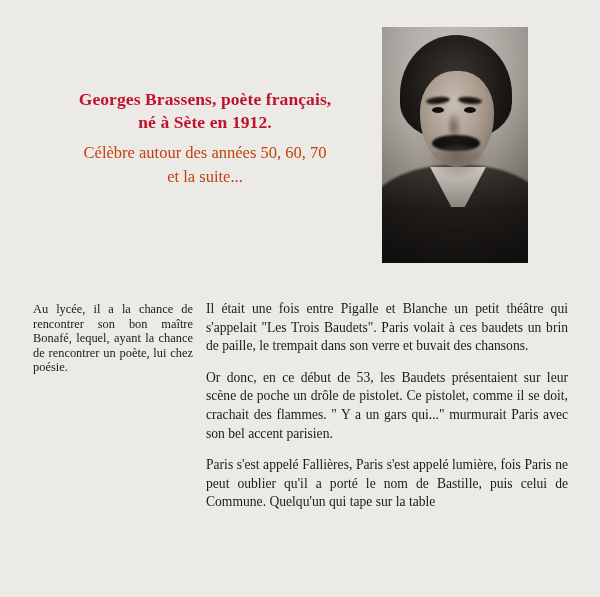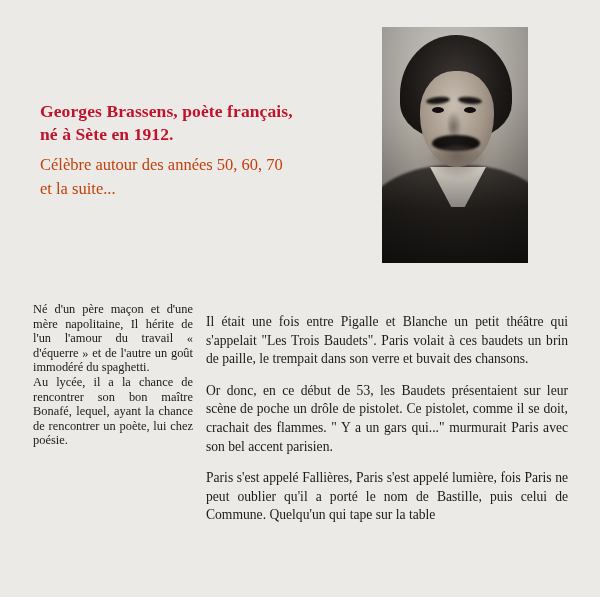--- a/index.html
+++ b/index.html
@@ -137,23 +137,23 @@
   }
   .portrait .vignette {
     position: absolute;
     inset: 0;
     background: radial-gradient(ellipse at 50% 45%, rgba(0,0,0,0) 40%, rgba(0,0,0,.28) 100%);
   }
 
   .title-block {
     position: absolute;
     left: 40px;
-    top: 100px;
+    top: 88px;
     width: 330px;
-    text-align: left;
+    text-align: center;
   }
   .title-main {
     color: #c0122b;
     font-weight: bold;
     font-size: 17.5px;
     line-height: 23px;
     letter-spacing: 0.1px;
   }
   .title-sub {
     margin-top: 7px;
@@ -184,21 +184,20 @@
   .col-left p { margin: 0; }
   .col-right {
     position: absolute;
     left: 206px;
     top: 8px;
     width: 362px;
     font-size: 13.6px;
     line-height: 18.6px;
     text-align: justify;
     text-justify: inter-word;
-    margin-top: 13px;
   }
   .col-right p { margin: 0 0 13px 0; }
   .col-right p:last-child { margin-bottom: 0; }
 </style>
 </head>
 <body>
 
 <div class="page">
 
   <div class="header">
@@ -228,21 +227,20 @@
         <div>Célèbre autour des années 50, 60, 70</div>
         <div>et la suite...</div>
       </div>
     </div>
 
   </div>
 
   <div class="columns">
 
     <div class="col-left">
-      <p>Né d'un père maçon et d'une mère napolitaine, Il hérite de l'un l'amour du travail « d'équerre » et de l'autre un goût immodéré du spaghetti.</p>
       <p>Au lycée, il a la chance de rencontrer son bon maître Bonafé, lequel, ayant la chance de rencontrer un poète, lui chez poésie.</p>
     </div>
 
     <div class="col-right">
       <p>Il était une fois entre Pigalle et Blanche un petit théâtre qui s'appelait "Les Trois Baudets". Paris volait à ces baudets un brin de paille, le trempait dans son verre et buvait des chansons.</p>
       <p>Or donc, en ce début de 53, les Baudets présentaient sur leur scène de poche un drôle de pistolet. Ce pistolet, comme il se doit, crachait des flammes. " Y a un gars qui..." murmurait Paris avec son bel accent parisien.</p>
       <p>Paris s'est appelé Fallières, Paris s'est appelé lumière, fois Paris ne peut oublier qu'il a porté le nom de Bastille, puis celui de Commune. Quelqu'un qui tape sur la table</p>
     </div>
 
   </div>

